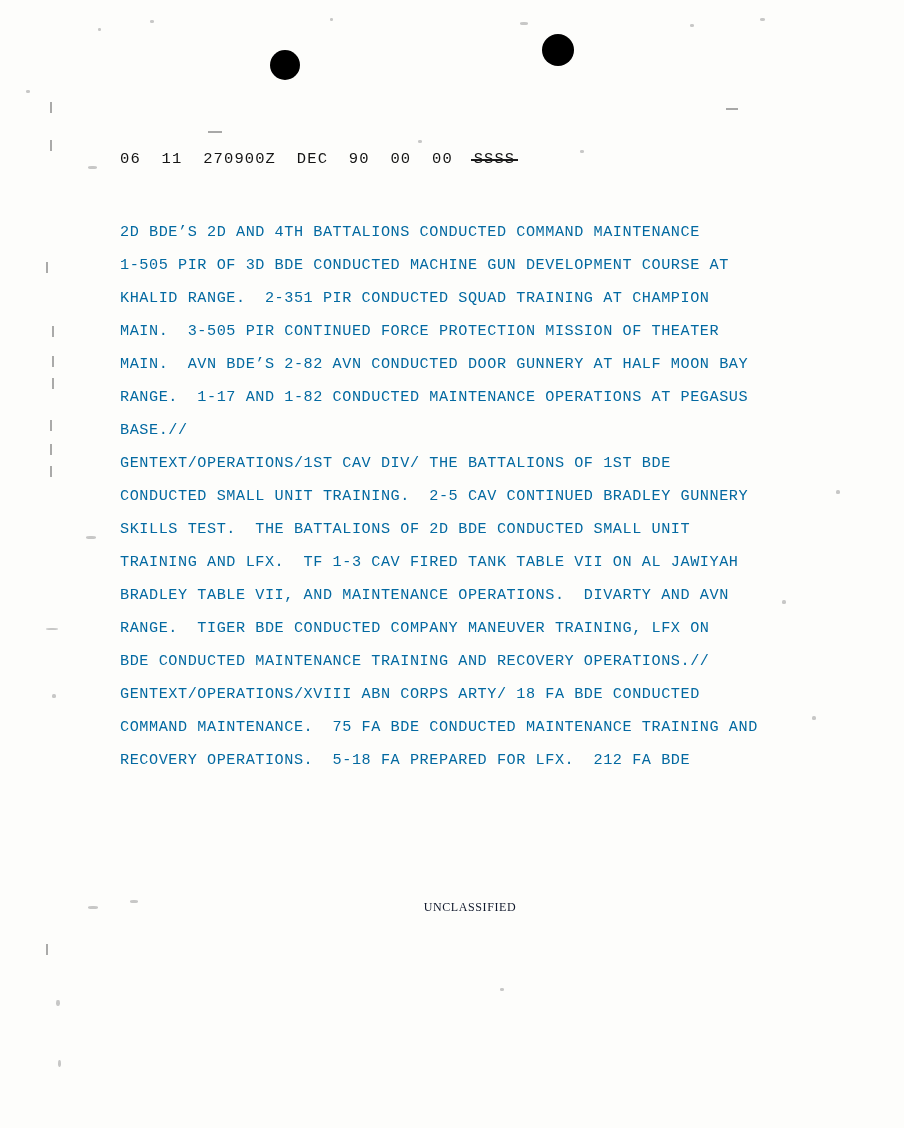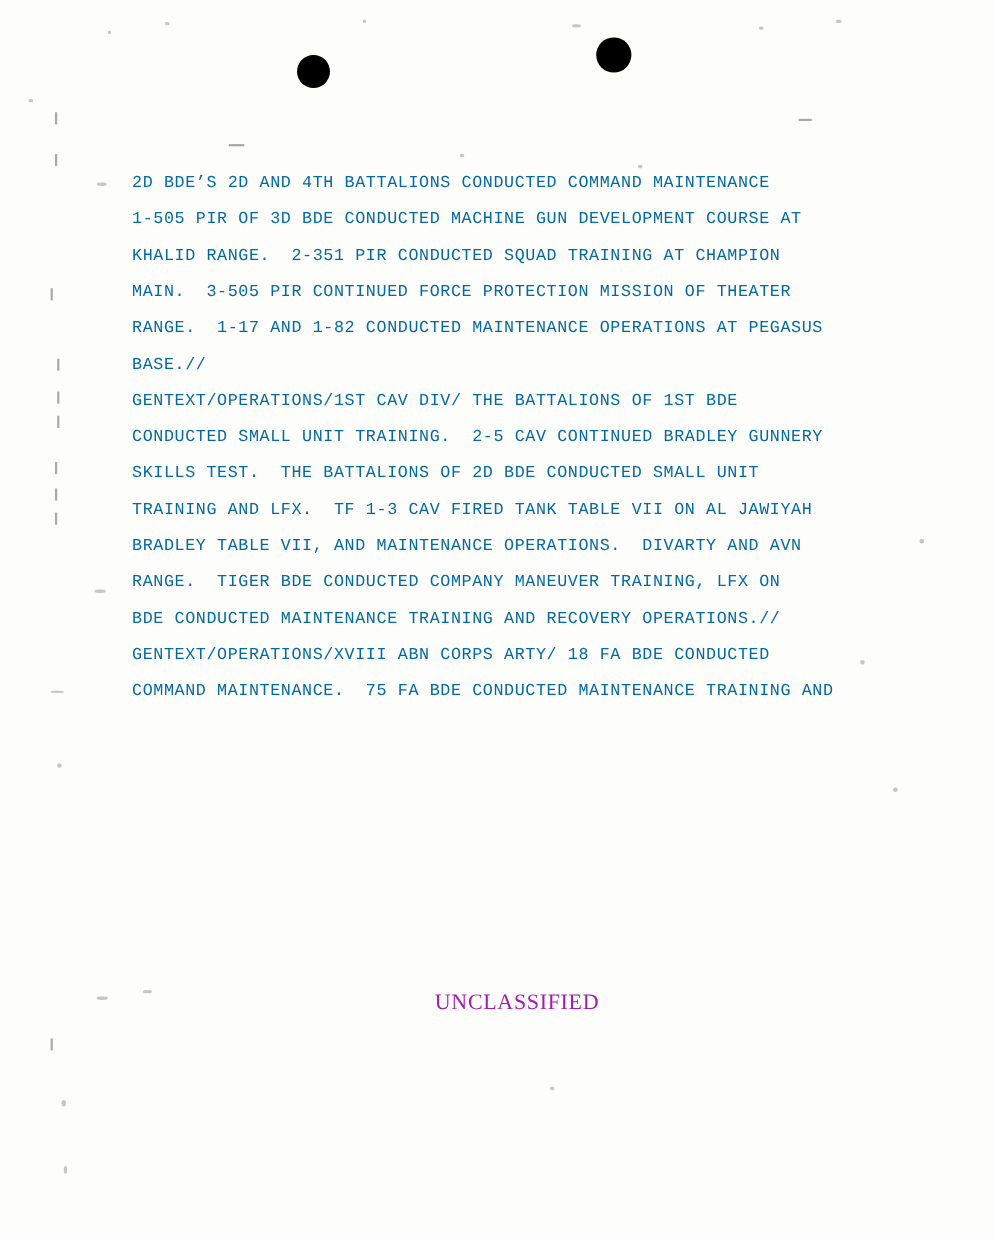--- a/index.html
+++ b/index.html
@@ -82,23 +82,23 @@
     color: #0369a1;
   }
 
   .footer {
     position: absolute;
     left: 0;
     top: 750px;
     width: 700px;
     text-align: center;
     font-family: "Liberation Serif", "DejaVu Serif", serif;
-    font-size: 20px;
+    font-size: 12px;
     letter-spacing: 0.6px;
-    color: #a21caf;
+    color: #0f172a;
   }
 </style>
 </head>
 <body>
 
 <div class="page">
 
   <div class="punch" style="left:270px;top:50px;width:30px;height:30px;"></div>
   <div class="punch" style="left:542px;top:34px;width:32px;height:32px;"></div>
 
@@ -132,34 +132,37 @@
   <div class="ltick" style="left:52px;top:326px;"></div>
   <div class="ltick" style="left:52px;top:356px;"></div>
   <div class="ltick" style="left:52px;top:378px;"></div>
   <div class="ltick" style="left:50px;top:420px;"></div>
   <div class="ltick" style="left:50px;top:444px;"></div>
   <div class="ltick" style="left:50px;top:466px;"></div>
   <div class="ltick" style="left:46px;top:944px;"></div>
 
   <div class="doc">
 
+    <div class="header-line"><span>06  11  270900Z  DEC  90  00  00  </span><span class="strike">SSSS</span></div>
 
     <div>
       <div class="body-line">2D BDE’S 2D AND 4TH BATTALIONS CONDUCTED COMMAND MAINTENANCE</div>
       <div class="body-line">1-505 PIR OF 3D BDE CONDUCTED MACHINE GUN DEVELOPMENT COURSE AT</div>
       <div class="body-line">KHALID RANGE.  2-351 PIR CONDUCTED SQUAD TRAINING AT CHAMPION</div>
       <div class="body-line">MAIN.  3-505 PIR CONTINUED FORCE PROTECTION MISSION OF THEATER</div>
+      <div class="body-line">MAIN.  AVN BDE’S 2-82 AVN CONDUCTED DOOR GUNNERY AT HALF MOON BAY</div>
       <div class="body-line">RANGE.  1-17 AND 1-82 CONDUCTED MAINTENANCE OPERATIONS AT PEGASUS</div>
       <div class="body-line">BASE.//</div>
       <div class="body-line">GENTEXT/OPERATIONS/1ST CAV DIV/ THE BATTALIONS OF 1ST BDE</div>
       <div class="body-line">CONDUCTED SMALL UNIT TRAINING.  2-5 CAV CONTINUED BRADLEY GUNNERY</div>
       <div class="body-line">SKILLS TEST.  THE BATTALIONS OF 2D BDE CONDUCTED SMALL UNIT</div>
       <div class="body-line">TRAINING AND LFX.  TF 1-3 CAV FIRED TANK TABLE VII ON AL JAWIYAH</div>
       <div class="body-line">BRADLEY TABLE VII, AND MAINTENANCE OPERATIONS.  DIVARTY AND AVN</div>
       <div class="body-line">RANGE.  TIGER BDE CONDUCTED COMPANY MANEUVER TRAINING, LFX ON</div>
       <div class="body-line">BDE CONDUCTED MAINTENANCE TRAINING AND RECOVERY OPERATIONS.//</div>
       <div class="body-line">GENTEXT/OPERATIONS/XVIII ABN CORPS ARTY/ 18 FA BDE CONDUCTED</div>
       <div class="body-line">COMMAND MAINTENANCE.  75 FA BDE CONDUCTED MAINTENANCE TRAINING AND</div>
+      <div class="body-line">RECOVERY OPERATIONS.  5-18 FA PREPARED FOR LFX.  212 FA BDE</div>
     </div>
 
     <div class="footer">UNCLASSIFIED</div>
   </div>
 </div>
 
 </body></html>

